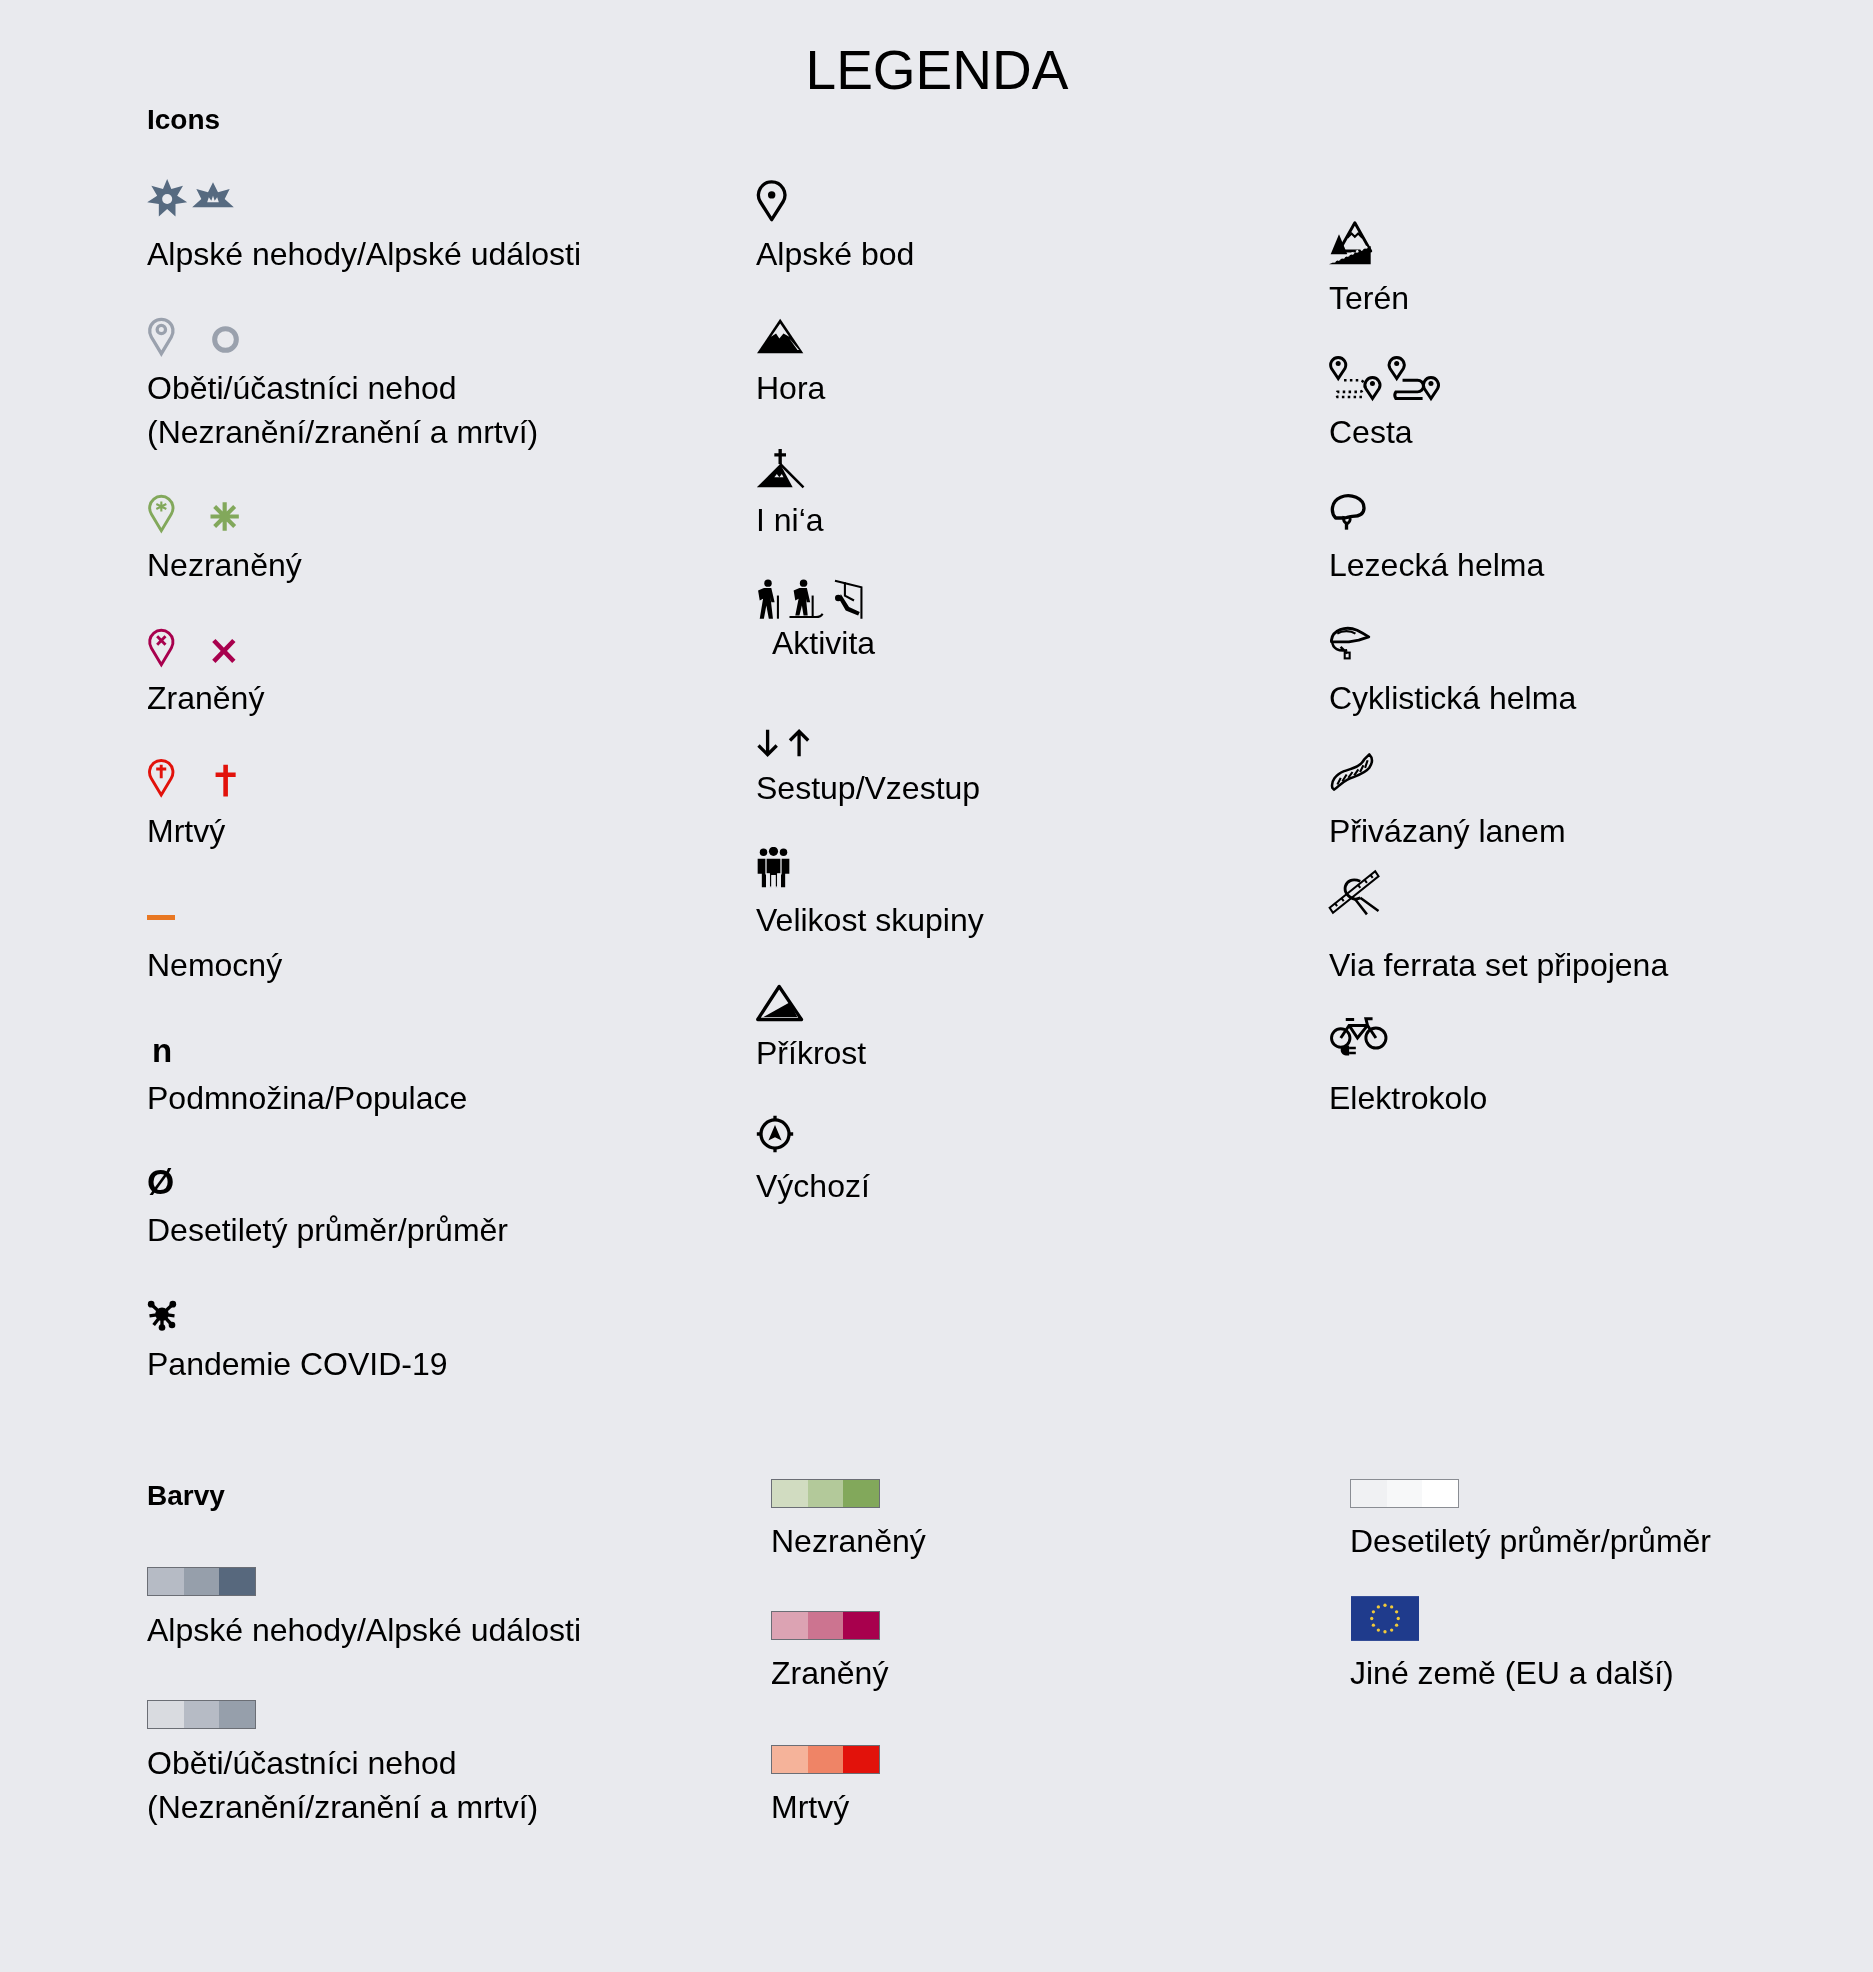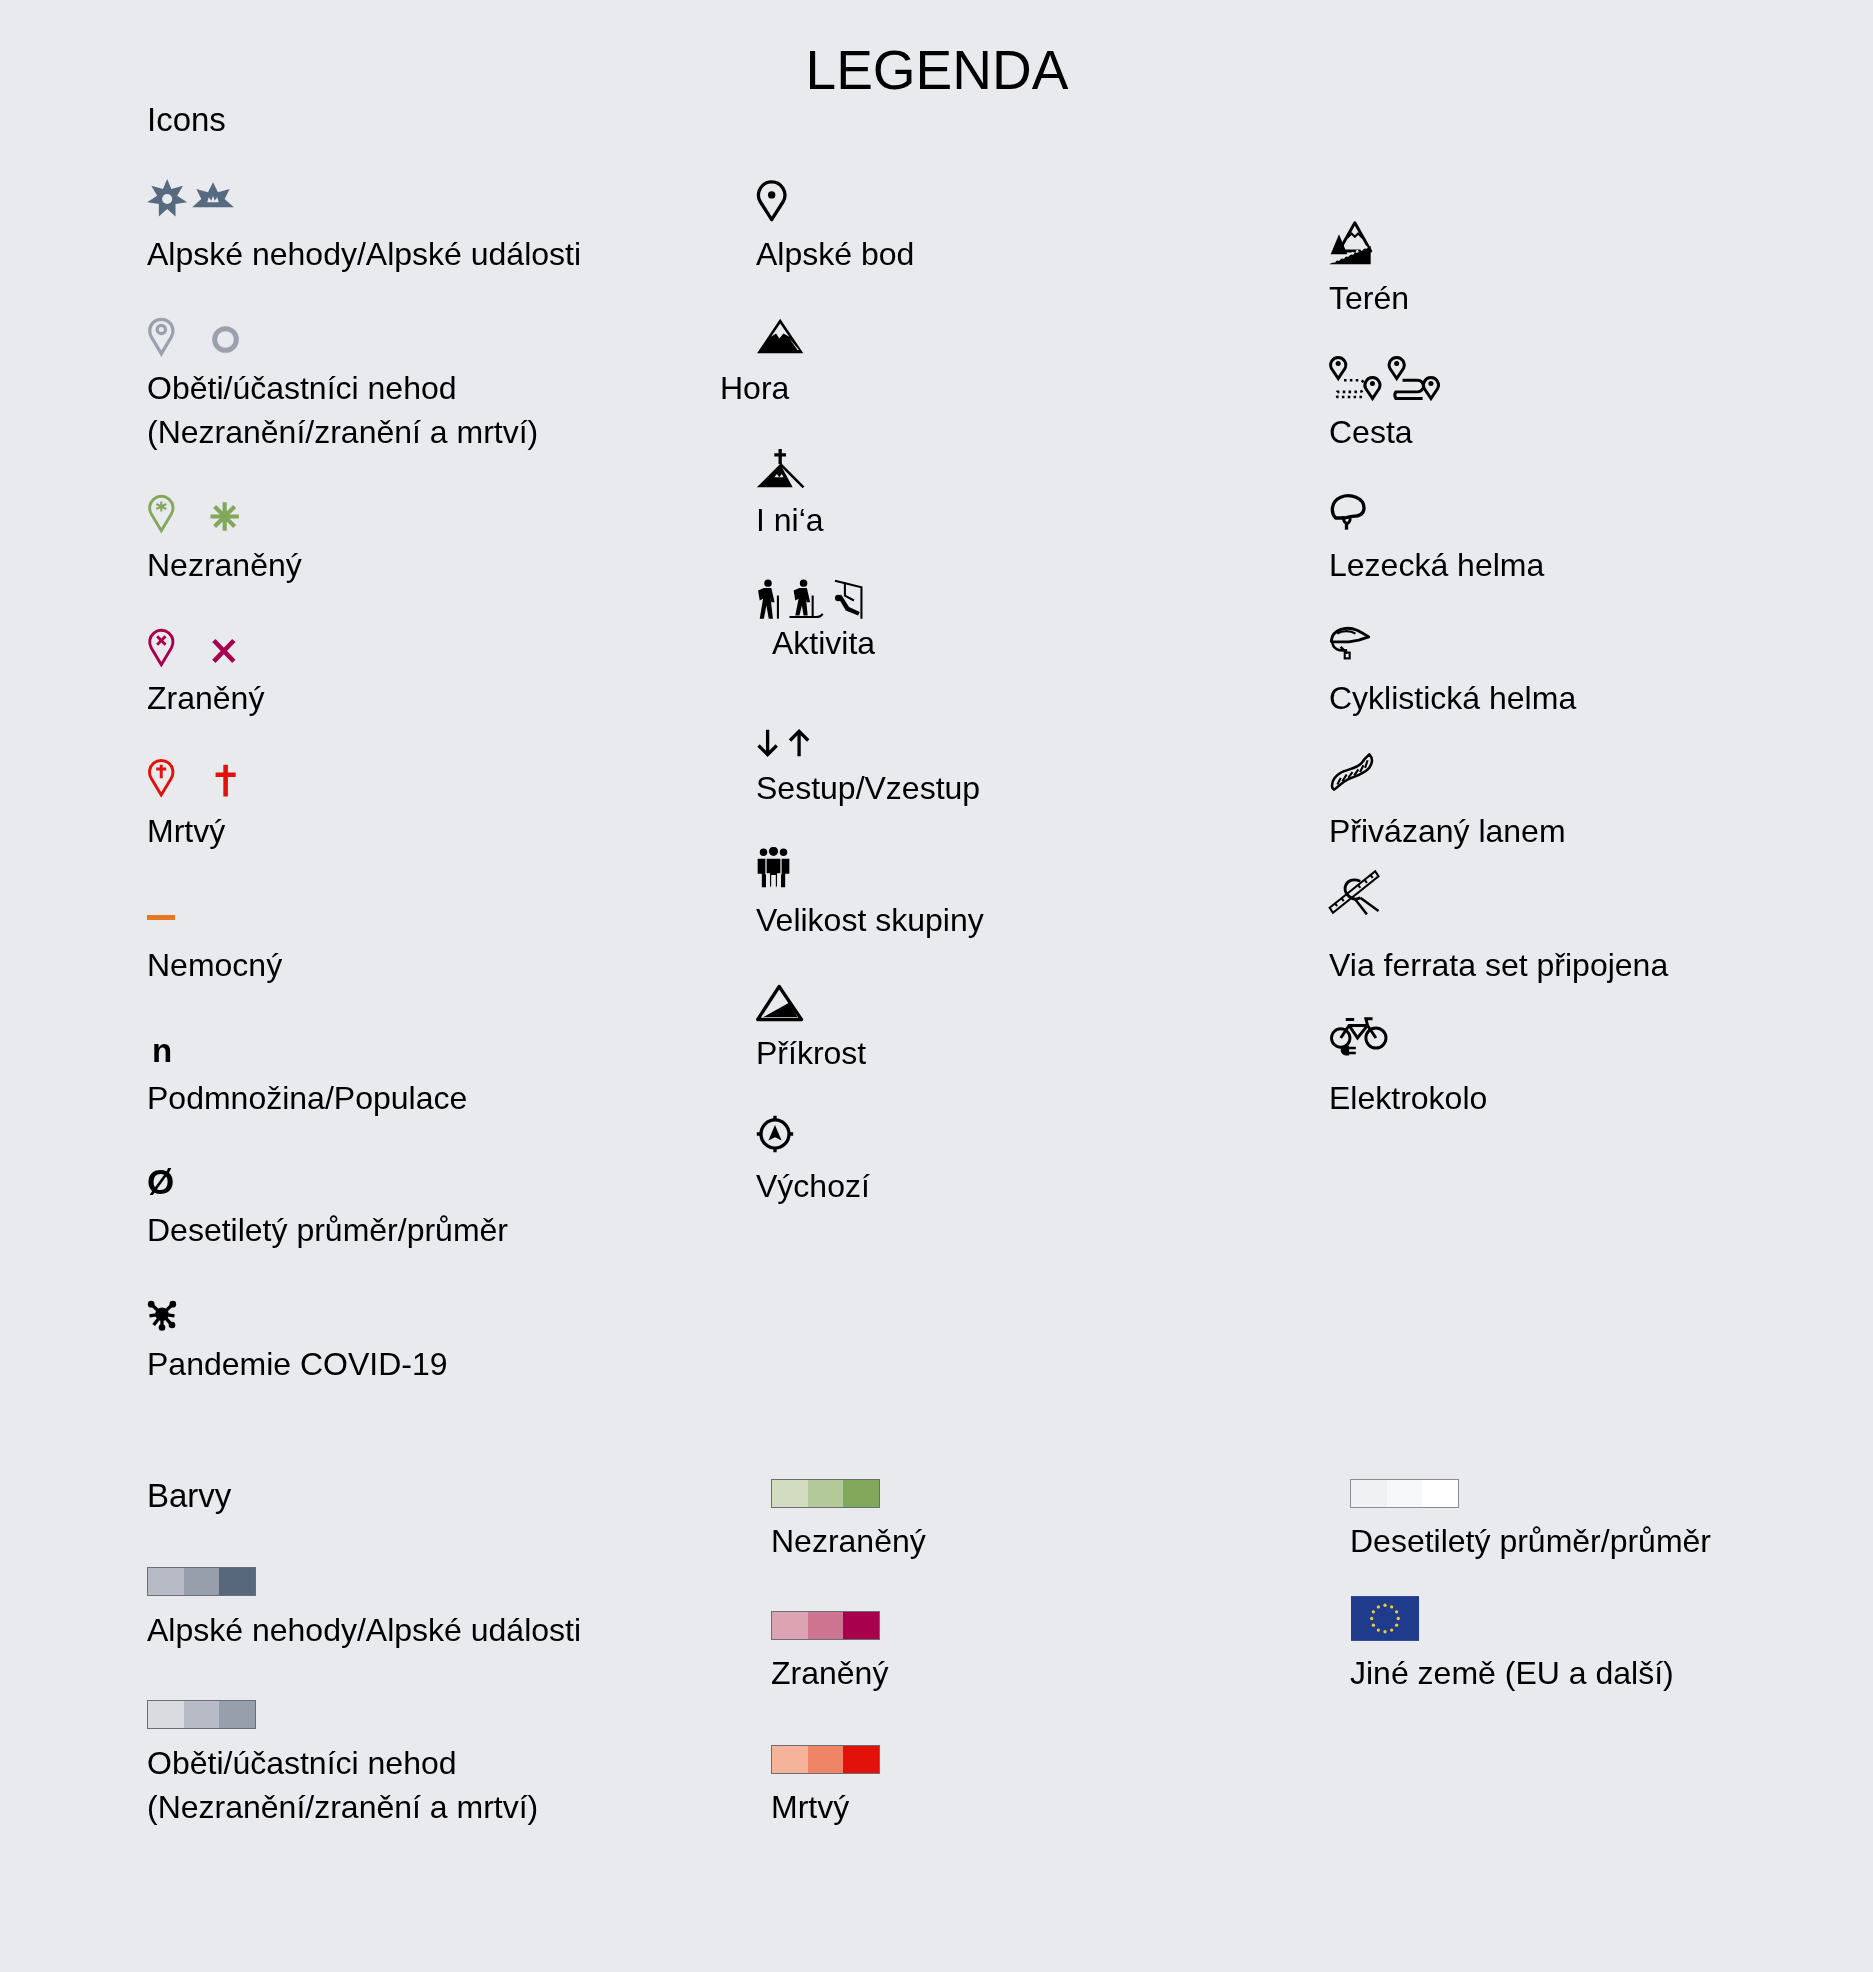--- a/index.html
+++ b/index.html
@@ -10,21 +10,21 @@
       font-family: "Liberation Sans", "DejaVu Sans", sans-serif;
       color: #000;
     }
     .abs { position: absolute; }
     .title {
       left: 0; width: 1874px; top: 40px;
       text-align: center; font-size: 55px; line-height: 60px;
       letter-spacing: 0px;
     }
     .section-heading {
-      font-weight: normal; font-size: 33px; line-height: 40px;
+      font-weight: bold; font-size: 28px; line-height: 40px;
     }
     .label {
       font-size: 32px; line-height: 44px; white-space: nowrap;
     }
     .icon { display: block; }
     .swatch {
       display: flex; height: 29px; width: 109px;
       border: 1.7px solid #6b6e75; box-sizing: border-box;
     }
     .swatch span { flex: 1; height: 100%; }
@@ -129,21 +129,21 @@
 </div>
 <div class="abs label" style="left:756px; top:232px;">Alpské bod</div>
 
 <div class="abs" style="left:756px; top:317px;">
   <svg class="icon" width="50" height="38" viewBox="0 0 60 46">
     <polygon points="29,2 57,44 1,44" fill="#000"></polygon>
     <polygon points="29,8 18,24 24,20 28,26 33,20 40,24" fill="#e9eaee"></polygon>
     <polygon points="40,26 50,40 52,40" fill="#e9eaee"></polygon>
   </svg>
 </div>
-<div class="abs label" style="left:720px; top:366px;text-align:center;">Hora</div>
+<div class="abs label" style="left:756px; top:366px;text-align:center;">Hora</div>
 
 <div class="abs" style="left:756px; top:449px;">
   <svg class="icon" width="50" height="40" viewBox="0 0 60 48">
     <path d="M29,0 V18 M22,7 H36" stroke="#000" stroke-width="4"></path>
     <polygon points="29,18 44,46 1,46" fill="#000"></polygon>
     <path d="M29,18 L57,46" stroke="#000" stroke-width="3"></path>
     <polygon points="22,34 25,30 28,34 31,30 33,34" fill="#e9eaee"></polygon>
   </svg>
 </div>
 <div class="abs label" style="left:756px; top:498px;">I ni‘a</div>

